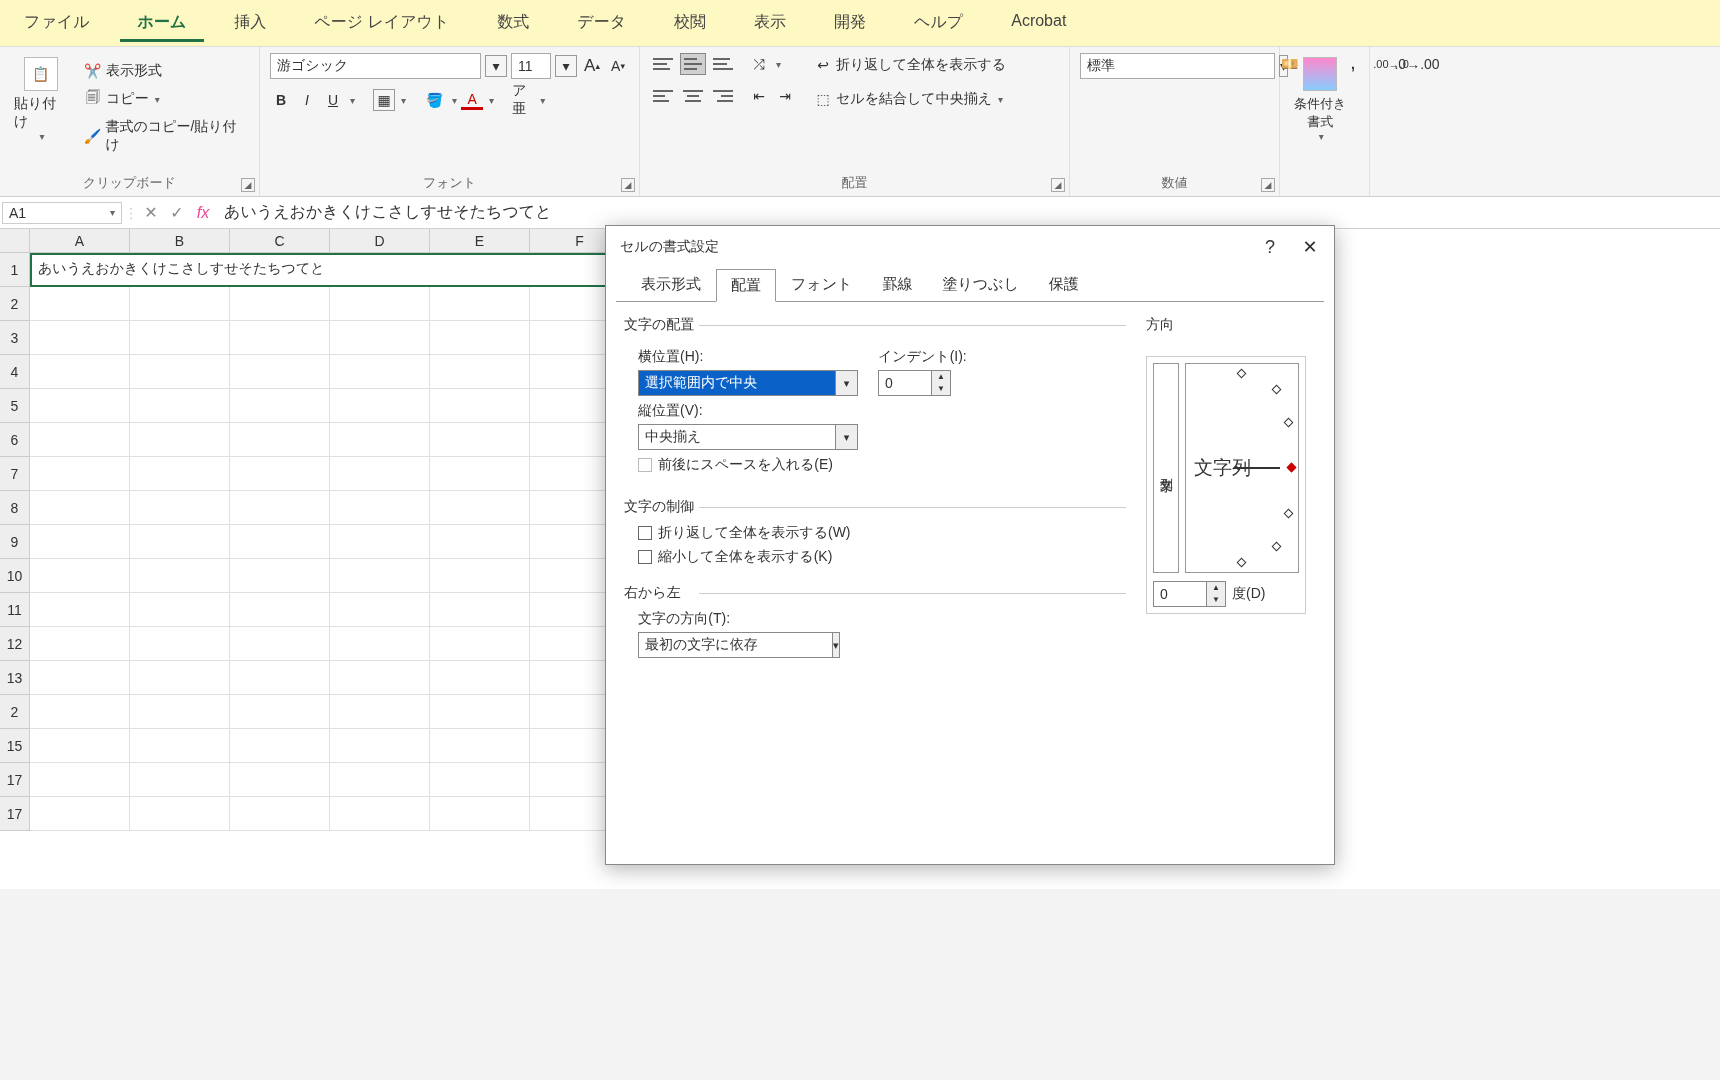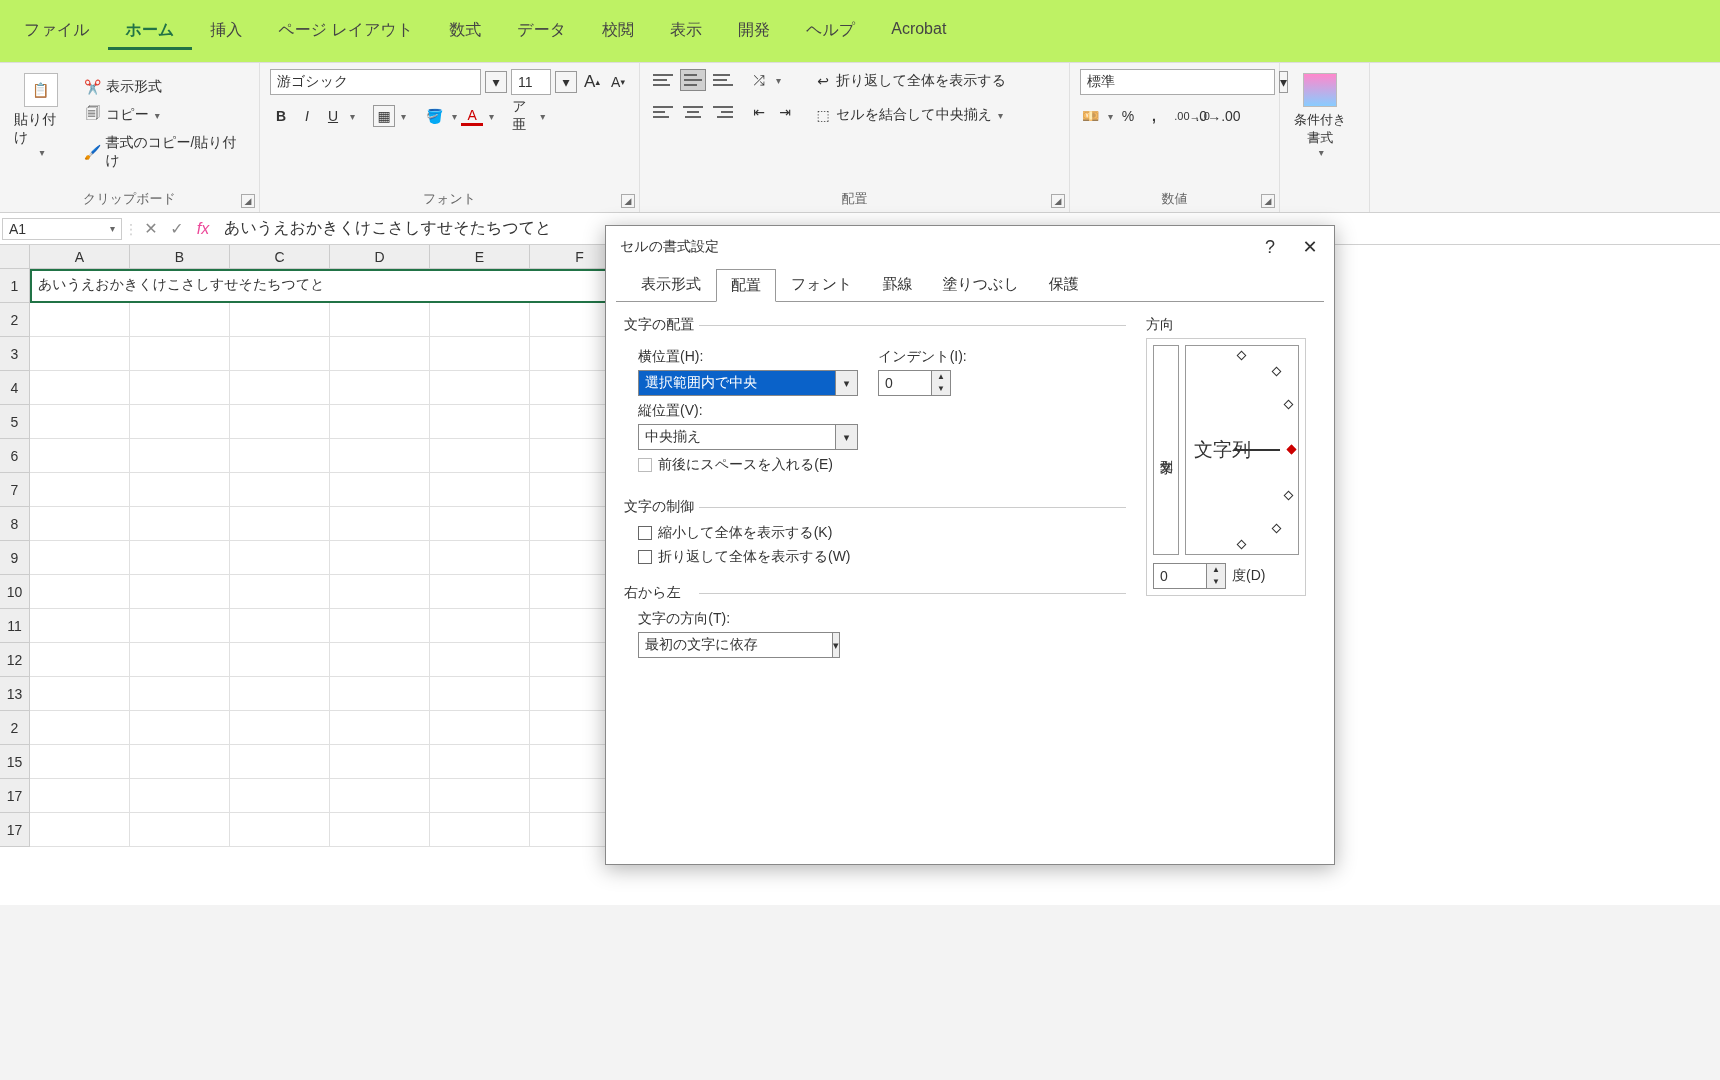--- a/index.html
+++ b/index.html
@@ -1,17 +1,17 @@
 <!DOCTYPE html>
 <html><head>
 <meta charset="utf-8">
 <style>
 *{box-sizing:border-box;margin:0;padding:0;font-family:"Meiryo UI","Yu Gothic UI",sans-serif;font-size:14px;color:#333}
 body{background:#f3f3f3;width:1720px;height:1080px;overflow:hidden;position:relative}
-.tabs{display:flex;gap:0;padding:12px 6px;background:#bef264;border-bottom:1px solid #ddd}
+.tabs{display:flex;gap:12px;padding:4px 6px;background:#fef9c3;border-bottom:1px solid #ddd}
 .tab{padding:8px 18px 6px;font-size:16px;cursor:pointer;color:#444}
 .tab.active{color:#217346;font-weight:600;border-bottom:3px solid #217346}
 .ribbon{display:flex;background:#f5f5f5;height:150px;border-bottom:1px solid #d0d0d0}
 .group{display:flex;flex-direction:column;justify-content:space-between;padding:6px 10px 2px;border-right:1px solid #e0e0e0;position:relative}
 .group-body{display:flex;align-items:flex-start;gap:6px;flex:1}
 .group-label{text-align:center;font-size:13px;color:#666;padding:2px 0}
 .dlaunch{position:absolute;right:4px;bottom:4px;width:14px;height:14px;border:1px solid #aaa;font-size:9px;line-height:12px;text-align:center;color:#666;cursor:pointer}
 .bigbtn{display:flex;flex-direction:column;align-items:center;padding:4px;cursor:pointer}
 .iconbox{width:34px;height:34px;border:1px solid #bbb;background:#fff;margin-bottom:4px;display:flex;align-items:center;justify-content:center}
 .mini{display:flex;align-items:center;gap:4px;padding:3px 6px;cursor:pointer;font-size:14px}
@@ -60,21 +60,21 @@
 .chk{display:flex;align-items:center;gap:6px;margin:6px 0 6px 14px;font-size:14px}
 .chk .box{width:14px;height:14px;border:1px solid #666}
 .chk.dis{color:#999}
 .chk.dis .box{border-color:#bbb}
 .spn{display:flex;align-items:center}
 .spn input{width:54px;border:1px solid #888;padding:3px 6px;height:26px}
 .spn .ars{display:flex;flex-direction:column;border:1px solid #888;border-left:none}
 .spn .ars div{width:18px;height:12px;font-size:8px;text-align:center;line-height:12px;background:#eee;cursor:pointer}
 
 .orient{border:1px solid #ccc;padding:6px;width:160px}
-.orient-title{font-size:14px;margin-bottom:4px;position:relative}
+.orient-title{font-size:14px;margin-bottom:22px;position:relative}
 .orow{display:flex;gap:6px;height:210px}
 .vbox{border:1px solid #999;width:26px;display:flex;flex-direction:column;align-items:center;justify-content:center;writing-mode:vertical-rl;font-size:13px;cursor:pointer}
 .dial{border:1px solid #999;flex:1;position:relative}
 .diamond{position:absolute;width:7px;height:7px;background:#fff;border:1px solid #333;transform:rotate(45deg)}
 .diamond.red{background:#c00;border-color:#c00}
 .dtxt{position:absolute;left:8px;top:50%;transform:translateY(-50%);font-size:19px}
 .degrow{display:flex;align-items:center;gap:6px;margin-top:8px}
 </style>
 </head>
 <body>
@@ -212,21 +212,21 @@
             <span>セルを結合して中央揃え</span>
             <span class="dd">▾</span>
           </div>
       </div>
     </div>
     <div class="group-label">配置</div>
     <div class="dlaunch">◢</div>
   </div>
 
   <div class="group" style="width:210px">
-    <div class="group-body" style="flex-direction:column;gap:10px;width:100%">
+    <div class="group-body" style="flex-direction:row;gap:10px;width:100%">
       <div class="row" style="width:100%">
         <input class="inp" style="flex: 1 1 0%;" value="標準">
           <span class="tb">▾</span>
       </div>
       <div class="row">
         <span class="tb" style="border:none">💴</span>
           <span class="dd">▾</span>
         <span class="tb" style="border:none">%</span>
         <span class="tb" style="border:none;font-weight:bold">,</span>
         <span style="width:8px"></span>
@@ -441,25 +441,25 @@
                   <div>▼</div>
                 </div>
             </div>
           </div>
         </div>
       </div>
       <div class="fs">
         <div class="fs-title">文字の制御</div>
         <div class="chk">
             <span class="box"></span>
-            <span>縮小して全体を表示する(K)</span>
+            <span>折り返して全体を表示する(W)</span>
           </div>
         <div class="chk">
             <span class="box"></span>
-            <span>折り返して全体を表示する(W)</span>
+            <span>縮小して全体を表示する(K)</span>
           </div>
       </div>
       <div class="fs">
         <div class="fs-title">右から左</div>
         <div class="lbl"><span>文字の方向(T):</span></div>
         <div class="combo" style="width:170px">
           <input value="最初の文字に依存" style="">
             <span class="ar">▾</span>
         </div>
       </div>

